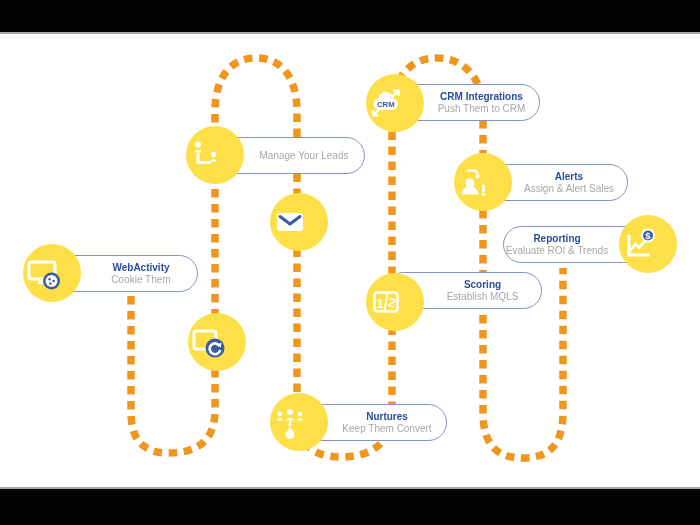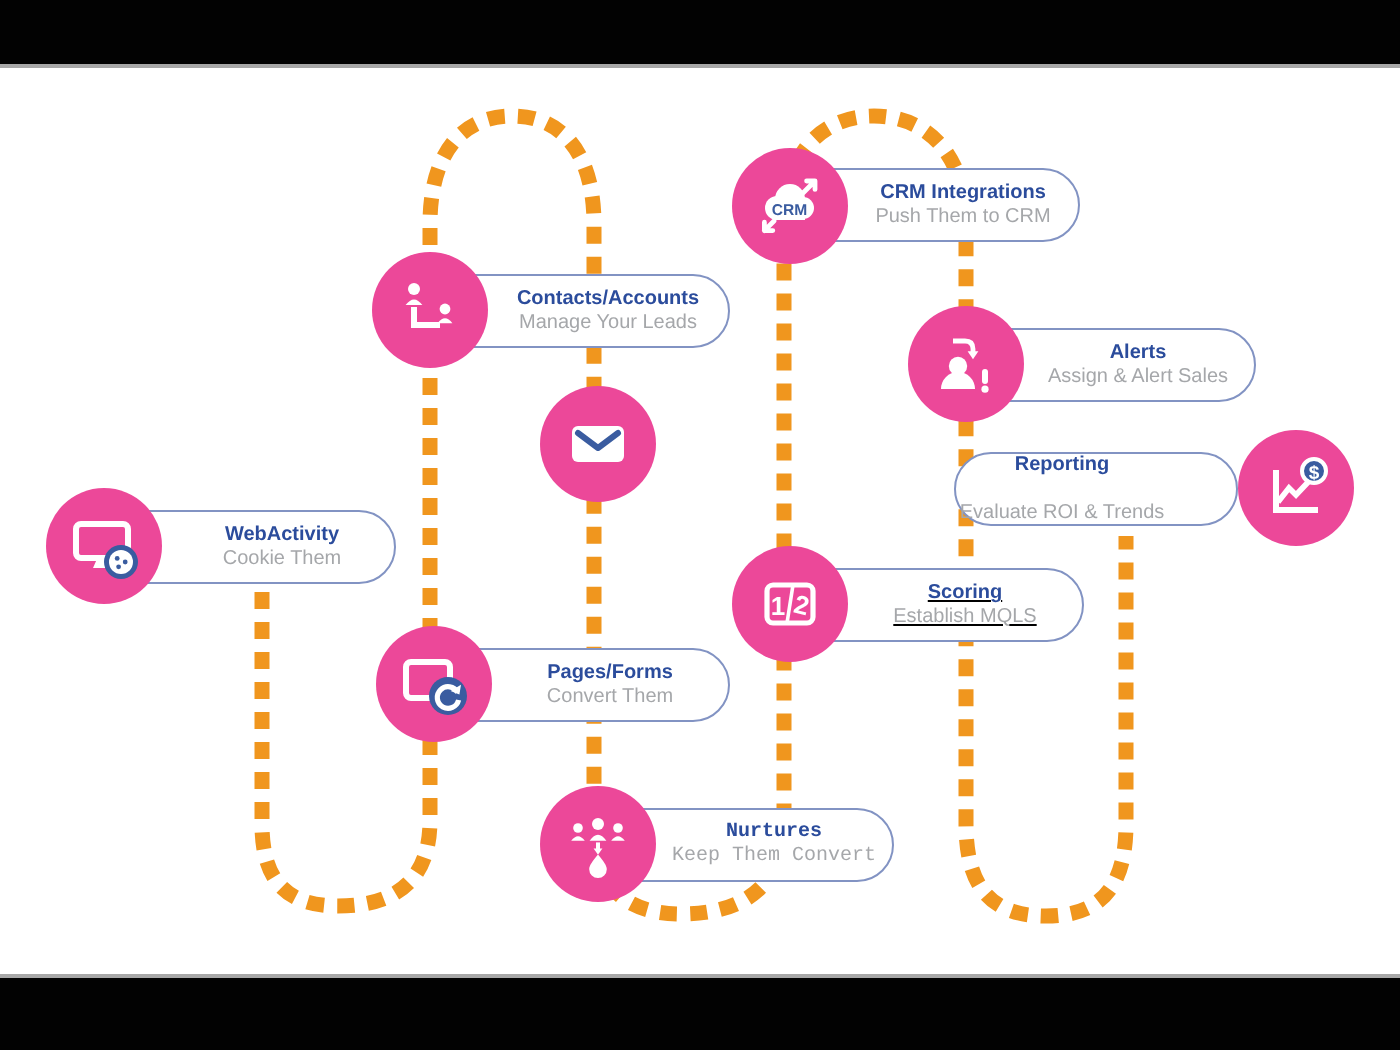--- a/index.html
+++ b/index.html
@@ -16,33 +16,33 @@
     border:1.6px solid #8293C3;border-radius:20px;box-sizing:border-box;
     display:flex;flex-direction:column;justify-content:center;align-items:center;
     z-index:2;line-height:1.12;
   }
   .pill.pad-l{padding-left:38px;}
   .pill.pad-r{padding-right:34px;}
   .pill-title{font-size:10px;font-weight:bold;color:#2B4C9C;white-space:nowrap;}
   .pill-sub{font-size:10px;color:#A5A7AA;white-space:nowrap;}
   .circle{
     position:absolute;width:58px;height:58px;border-radius:50%;
-    background:#ec4899;z-index:3;display:flex;align-items:center;justify-content:center;
+    background:#fde047;z-index:3;display:flex;align-items:center;
   }
   .circle svg{width:40px;height:40px;display:block;}
   
   .c-web{left:23px;top:244px;}      .p-web{left:46px;top:255px;width:152px;}
   .c-con{left:186px;top:126px;}     .p-con{left:205px;top:137px;width:160px;}
   .c-eml{left:270px;top:193px;}     .p-eml{left:290px;top:204px;width:160px;}
   .c-pag{left:188px;top:313px;}     .p-pag{left:207px;top:324px;width:158px;}
-  .c-nur{left:270px;top:393px;}     .p-nur{left:289px;top:404px;width:158px;font-family:Liberation Mono, monospace;}
-  .c-sco{left:366px;top:273px;}     .p-sco{left:385px;top:284px;width:157px;text-decoration:underline;}
+  .c-nur{left:270px;top:393px;}     .p-nur{left:289px;top:404px;width:158px;}
+  .c-sco{left:366px;top:273px;}     .p-sco{left:385px;top:272px;width:157px;}
   .c-crm{left:366px;top:74px;}      .p-crm{left:385px;top:84px;width:155px;}
   .c-alr{left:454px;top:153px;}     .p-alr{left:472px;top:164px;width:156px;text-align:right;}
-  .c-rep{left:619px;top:215px;}     .p-rep{left:477px;top:226px;width:142px;justify-content:space-between;}
+  .c-rep{left:619px;top:215px;}     .p-rep{left:503px;top:226px;width:142px;}
 </style>
 </head>
 <body>
 
 <div class="stage">
 
   <div class="bar bar-top"></div>
   <div class="bar bar-bottom"></div>
 
   <svg class="flow-svg" width="700" height="525" viewBox="0 0 700 525">
@@ -74,44 +74,39 @@
       <path d="M14.5 31 h9 l-2.2 -5 h-4.6 z" fill="#fff"></path>
       <circle cx="28.5" cy="28" r="8.5" fill="#3A5CA0"></circle>
       <circle cx="28.5" cy="28" r="6" fill="#fff"></circle>
       <circle cx="26.6" cy="26.2" r="1.2" fill="#3A5CA0"></circle>
       <circle cx="30.6" cy="28" r="1.2" fill="#3A5CA0"></circle>
       <circle cx="27.3" cy="30.4" r="1.2" fill="#3A5CA0"></circle>
     </svg>
   </div>
 
   <div class="pill pad-l p-con">
-    <div class="pill-title">Contacts/Accounts</div>
     <div class="pill-sub">Manage Your Leads</div>
   </div>
   <div class="circle c-con">
     <svg viewBox="0 0 40 40">
       <circle cx="12" cy="9.5" r="3" fill="#fff"></circle>
       <path d="M7.8 17.5 q4.2 -5.6 8.4 0 z" fill="#fff"></path>
       <path d="M12 18.5 V27.5 H25" fill="none" stroke="#fff" stroke-width="3"></path>
       <circle cx="27.5" cy="19.5" r="2.7" fill="#fff"></circle>
       <path d="M23.8 26.6 q3.7 -5 7.4 0 z" fill="#fff"></path>
     </svg>
   </div>
 
   <div class="circle c-eml">
     <svg viewBox="0 0 40 40">
       <rect x="7" y="11" width="26" height="18" rx="3" fill="#fff"></rect>
       <path d="M10 14.5 L20 22 L30 14.5" fill="none" stroke="#3A5CA0" stroke-width="3" stroke-linecap="round" stroke-linejoin="round"></path>
     </svg>
   </div>
 
-  <div class="pill pad-l p-pag">
-    <div class="pill-title">Pages/Forms</div>
-    <div class="pill-sub">Convert Them</div>
-  </div>
   <div class="circle c-pag">
     <svg viewBox="0 0 40 40">
       <rect x="6" y="9" width="22" height="18" rx="2.5" fill="none" stroke="#fff" stroke-width="3"></rect>
       <circle cx="27" cy="26" r="9.5" fill="#3A5CA0"></circle>
       <path d="M31.8 24.2 a5.4 5.4 0 1 0 0.5 3.8" fill="none" stroke="#fff" stroke-width="2.6"></path>
       <path d="M33.5 20.4 l-0.8 4.8 -4.4 -1.7 z" fill="#fff"></path>
     </svg>
   </div>
 
   <div class="pill pad-l p-nur">

